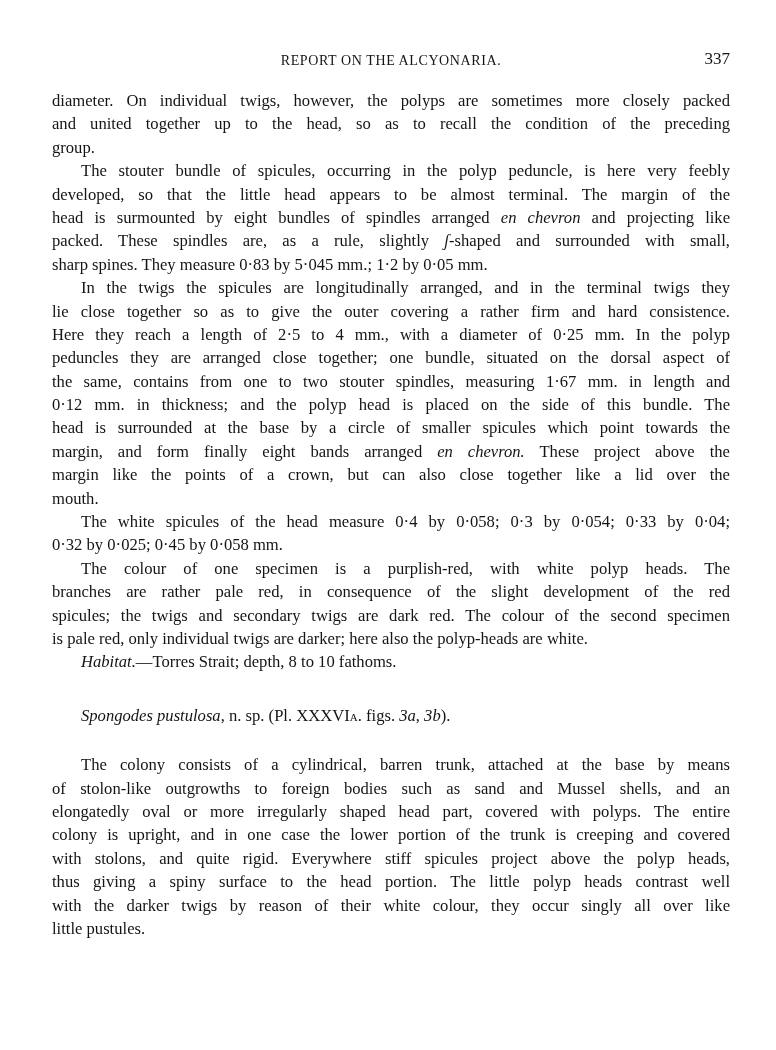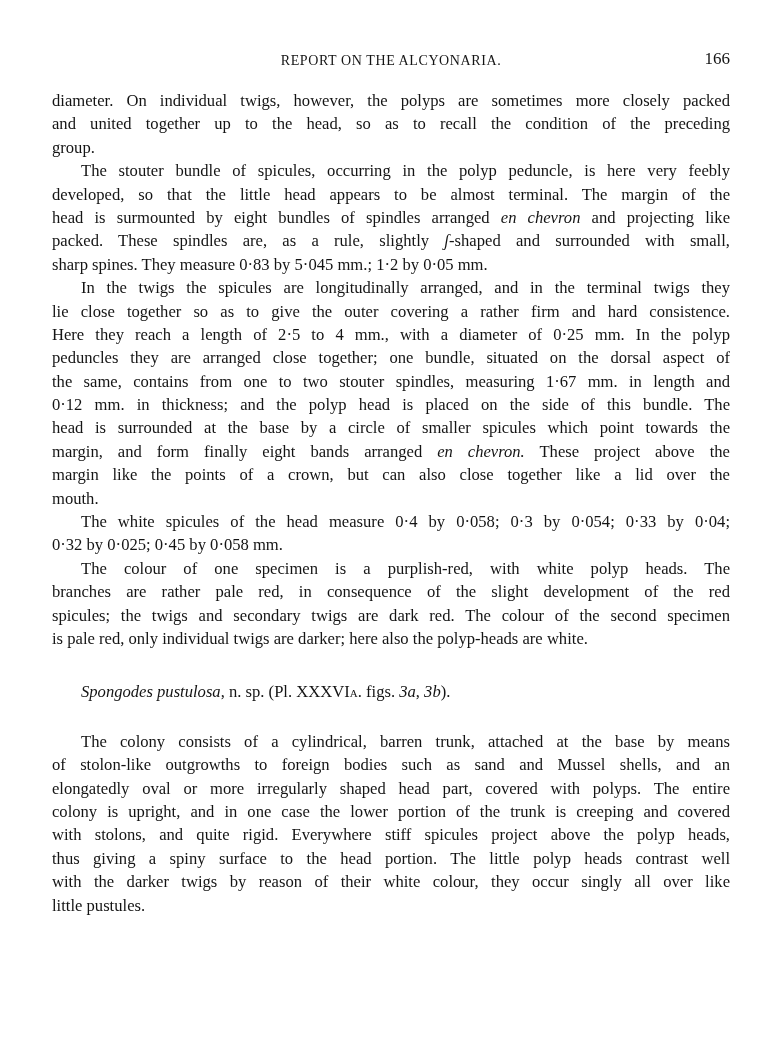--- a/index.html
+++ b/index.html
@@ -28,21 +28,21 @@
     .gap2 { height: 30px; }
     em, .it { font-style: italic; }
   </style>
 </head>
 <body>
 
 <div class="page">
 
   <div class="running-head">
     <div class="running-title">REPORT ON THE ALCYONARIA.</div>
-    <div class="page-number">166</div>
+    <div class="page-number">337</div>
   </div>
 
   <div class="body">
 
     <div>
       <span class="line">diameter.  On individual twigs, however, the polyps are sometimes more closely packed</span>
       <span class="line">and united together up to the head, so as to recall the condition of the preceding</span>
       <span class="line last">group.</span>
     </div>
 
@@ -72,20 +72,23 @@
       <span class="line last">0·32 by 0·025; 0·45 by 0·058 mm.</span>
     </div>
 
     <div>
       <span class="line indent">The colour of one specimen is a purplish-red, with white polyp heads.  The</span>
       <span class="line">branches are rather pale red, in consequence of the slight development of the red</span>
       <span class="line">spicules; the twigs and secondary twigs are dark red.  The colour of the second specimen</span>
       <span class="line last">is pale red, only individual twigs are darker; here also the polyp-heads are white.</span>
     </div>
 
+    <div>
+      <span class="line indent last"><em>Habitat.</em><span>—Torres Strait; depth, 8 to 10 fathoms.</span></span>
+    </div>
 
     <div class="gap2"></div>
 
     <div>
       <span class="line indent last"><em>Spongodes pustulosa</em><span>, n. sp. (Pl. XXXVI</span><span style="font-size:11px;">A</span><span>. figs. </span><em>3a</em><span>, </span><em>3b</em><span>).</span></span>
     </div>
 
     <div class="gap"></div>
 
     <div>

